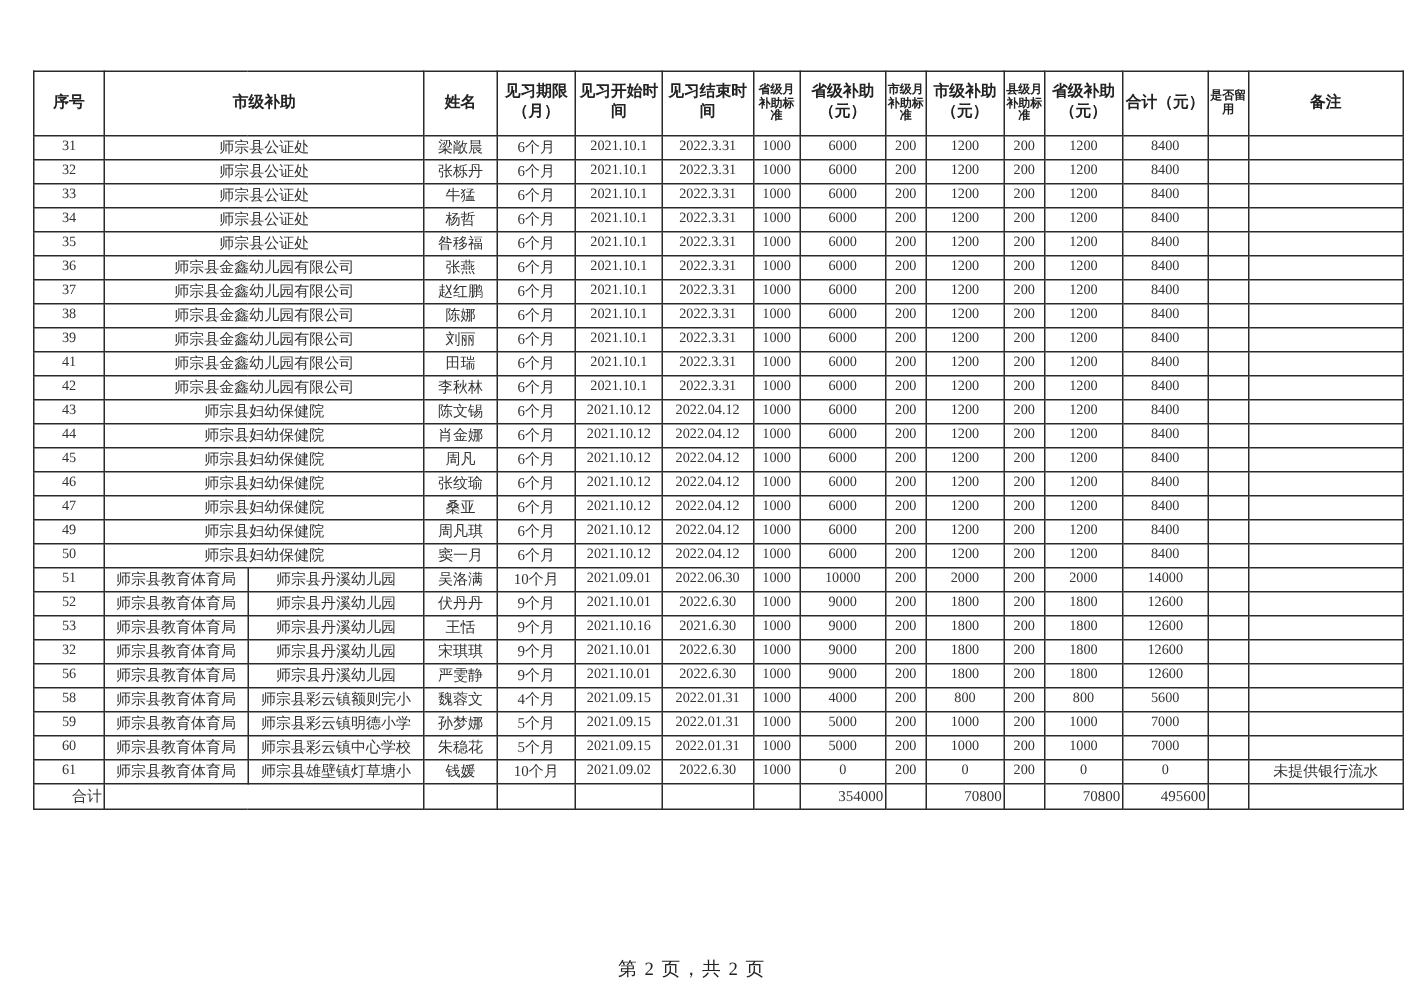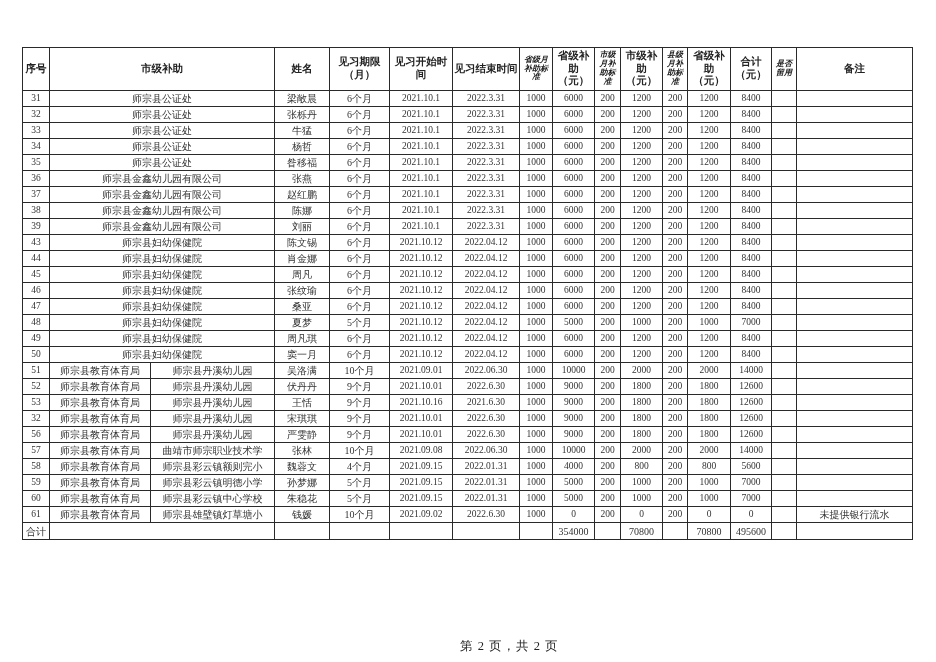--- a/index.html
+++ b/index.html
@@ -12,29 +12,29 @@
   table{border-collapse:collapse;table-layout:fixed;background:#fff;}
   td,th{
     border:1px solid #2a2a2a;
     text-align:center;vertical-align:middle;
     padding:0 1px;overflow:hidden;
   }
   thead th{
     font-size:10.5px;font-weight:bold;line-height:1.2;
     white-space:normal;height:42px;color:#222;
   }
-  thead th.std{font-size:8px;line-height:1.1;font-style:italic;}
+  thead th.std{font-size:8px;line-height:1.1;}
   tbody td{
     font-size:10px;line-height:15px;height:15px;white-space:nowrap;color:#333;
   }
   tbody td.num{font-size:9.5px;}
-  tr.total-row td{font-size:10px;height:16px;}
+  tr.total-row td{font-size:10px;height:16px;padding-left:25px;}
   .footer{
     position:absolute;left:412px;top:638px;
-    font-size:12.5px;color:#222;letter-spacing:1px;white-space:nowrap;margin-left:48px;
+    font-size:12.5px;color:#222;letter-spacing:1px;white-space:nowrap;
   }
 </style>
 </head>
 <body>
 
 <div class="sheet">
   <table>
     <colgroup>
       <col style="width:27px">
         <col style="width:101px">
@@ -220,20 +220,54 @@
           <td class="num">6000</td>
           <td class="num">200</td>
           <td class="num">1200</td>
           <td class="num">200</td>
           <td class="num">1200</td>
           <td class="num">8400</td>
           <td></td>
           <td></td>
         </tr>
         <tr>
+          <td class="num">41</td>
+          <td colspan="2">师宗县金鑫幼儿园有限公司</td>
+          <td>田瑞</td>
+          <td>6个月</td>
+          <td class="num">2021.10.1</td>
+          <td class="num">2022.3.31</td>
+          <td class="num">1000</td>
+          <td class="num">6000</td>
+          <td class="num">200</td>
+          <td class="num">1200</td>
+          <td class="num">200</td>
+          <td class="num">1200</td>
+          <td class="num">8400</td>
+          <td></td>
+          <td></td>
+        </tr>
+        <tr>
+          <td class="num">42</td>
+          <td colspan="2">师宗县金鑫幼儿园有限公司</td>
+          <td>李秋林</td>
+          <td>6个月</td>
+          <td class="num">2021.10.1</td>
+          <td class="num">2022.3.31</td>
+          <td class="num">1000</td>
+          <td class="num">6000</td>
+          <td class="num">200</td>
+          <td class="num">1200</td>
+          <td class="num">200</td>
+          <td class="num">1200</td>
+          <td class="num">8400</td>
+          <td></td>
+          <td></td>
+        </tr>
+        <tr>
           <td class="num">43</td>
           <td colspan="2">师宗县妇幼保健院</td>
           <td>陈文锡</td>
           <td>6个月</td>
           <td class="num">2021.10.12</td>
           <td class="num">2022.04.12</td>
           <td class="num">1000</td>
           <td class="num">6000</td>
           <td class="num">200</td>
           <td class="num">1200</td>
@@ -301,37 +335,20 @@
           <td>6个月</td>
           <td class="num">2021.10.12</td>
           <td class="num">2022.04.12</td>
           <td class="num">1000</td>
           <td class="num">6000</td>
           <td class="num">200</td>
           <td class="num">1200</td>
           <td class="num">200</td>
           <td class="num">1200</td>
           <td class="num">8400</td>
-          <td></td>
-          <td></td>
-        </tr>
-        <tr>
-          <td class="num">48</td>
-          <td colspan="2">师宗县妇幼保健院</td>
-          <td>夏梦</td>
-          <td>5个月</td>
-          <td class="num">2021.10.12</td>
-          <td class="num">2022.04.12</td>
-          <td class="num">1000</td>
-          <td class="num">5000</td>
-          <td class="num">200</td>
-          <td class="num">1000</td>
-          <td class="num">200</td>
-          <td class="num">1000</td>
-          <td class="num">7000</td>
           <td></td>
           <td></td>
         </tr>
         <tr>
           <td class="num">49</td>
           <td colspan="2">师宗县妇幼保健院</td>
           <td>周凡琪</td>
           <td>6个月</td>
           <td class="num">2021.10.12</td>
           <td class="num">2022.04.12</td>
@@ -442,38 +459,20 @@
           <td>9个月</td>
           <td class="num">2021.10.01</td>
           <td class="num">2022.6.30</td>
           <td class="num">1000</td>
           <td class="num">9000</td>
           <td class="num">200</td>
           <td class="num">1800</td>
           <td class="num">200</td>
           <td class="num">1800</td>
           <td class="num">12600</td>
-          <td></td>
-          <td></td>
-        </tr>
-        <tr>
-          <td class="num">57</td>
-          <td>师宗县教育体育局</td>
-          <td>曲靖市师宗职业技术学</td>
-          <td>张林</td>
-          <td>10个月</td>
-          <td class="num">2021.09.08</td>
-          <td class="num">2022.06.30</td>
-          <td class="num">1000</td>
-          <td class="num">10000</td>
-          <td class="num">200</td>
-          <td class="num">2000</td>
-          <td class="num">200</td>
-          <td class="num">2000</td>
-          <td class="num">14000</td>
           <td></td>
           <td></td>
         </tr>
         <tr>
           <td class="num">58</td>
           <td>师宗县教育体育局</td>
           <td>师宗县彩云镇额则完小</td>
           <td>魏蓉文</td>
           <td>4个月</td>
           <td class="num">2021.09.15</td>

